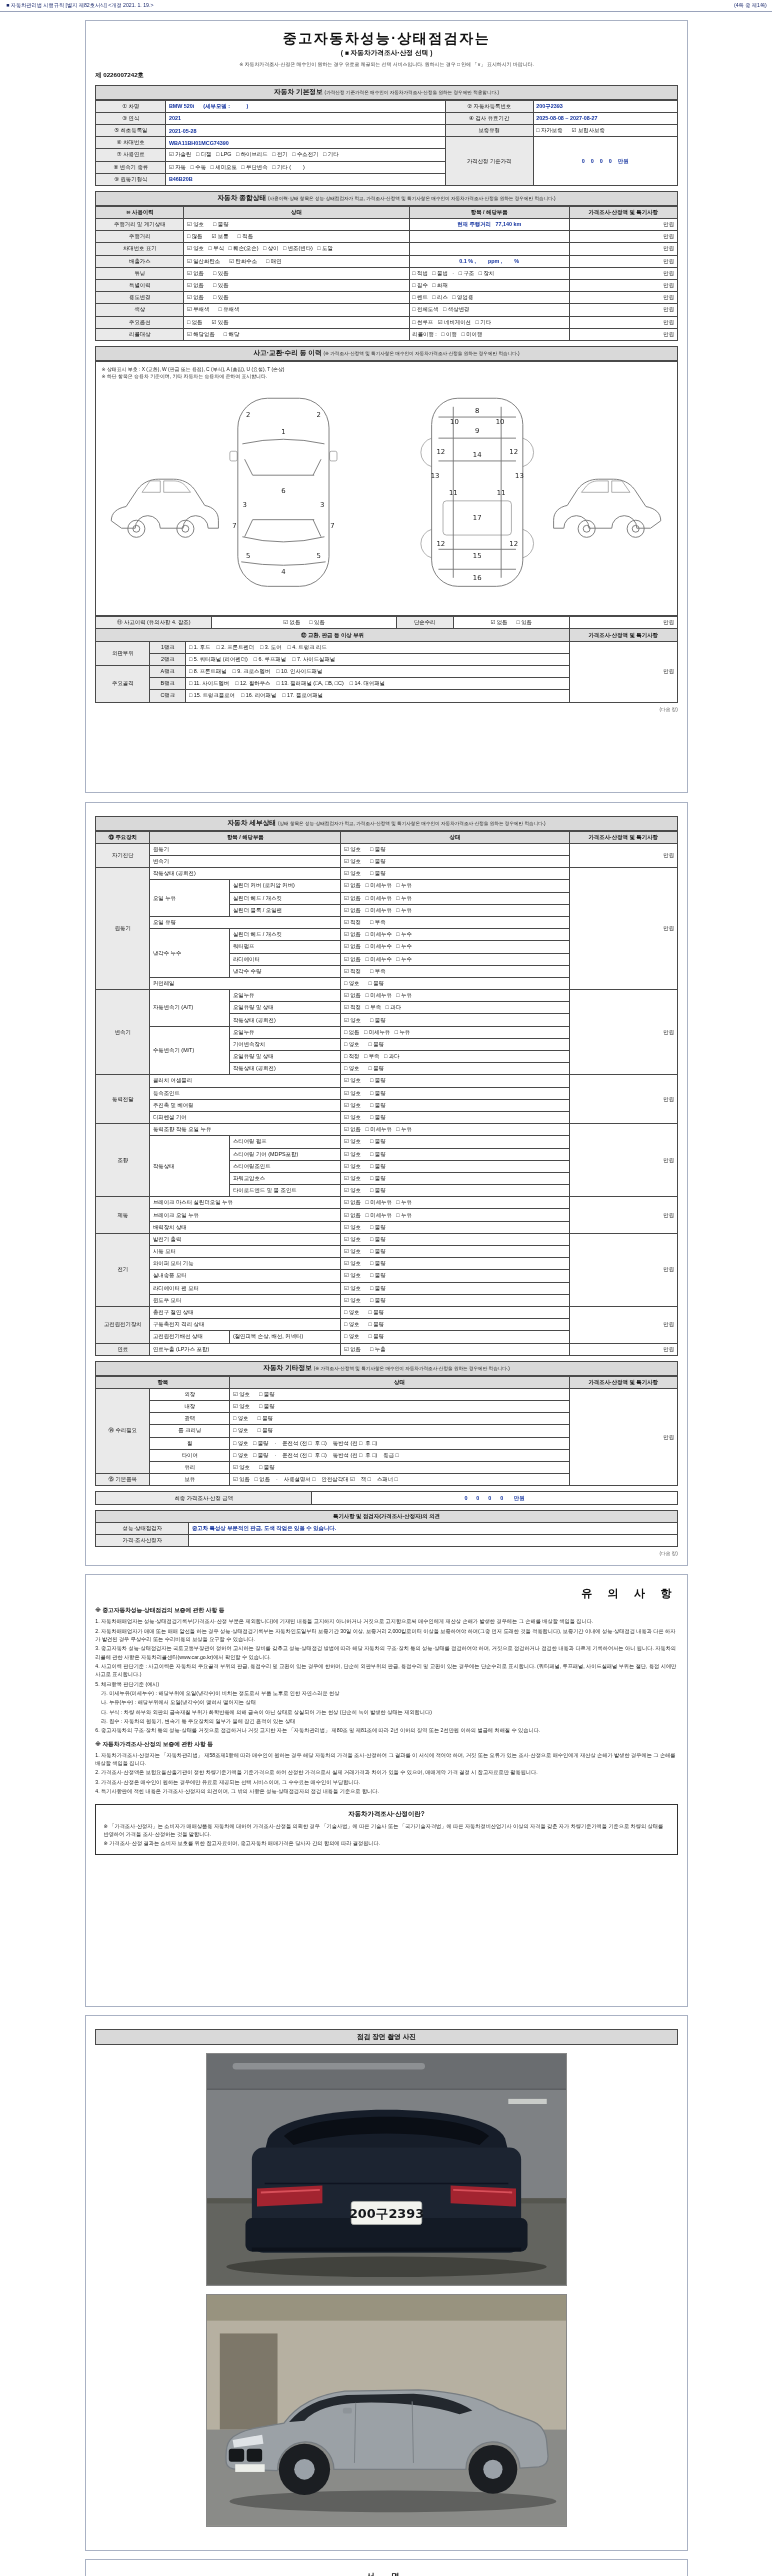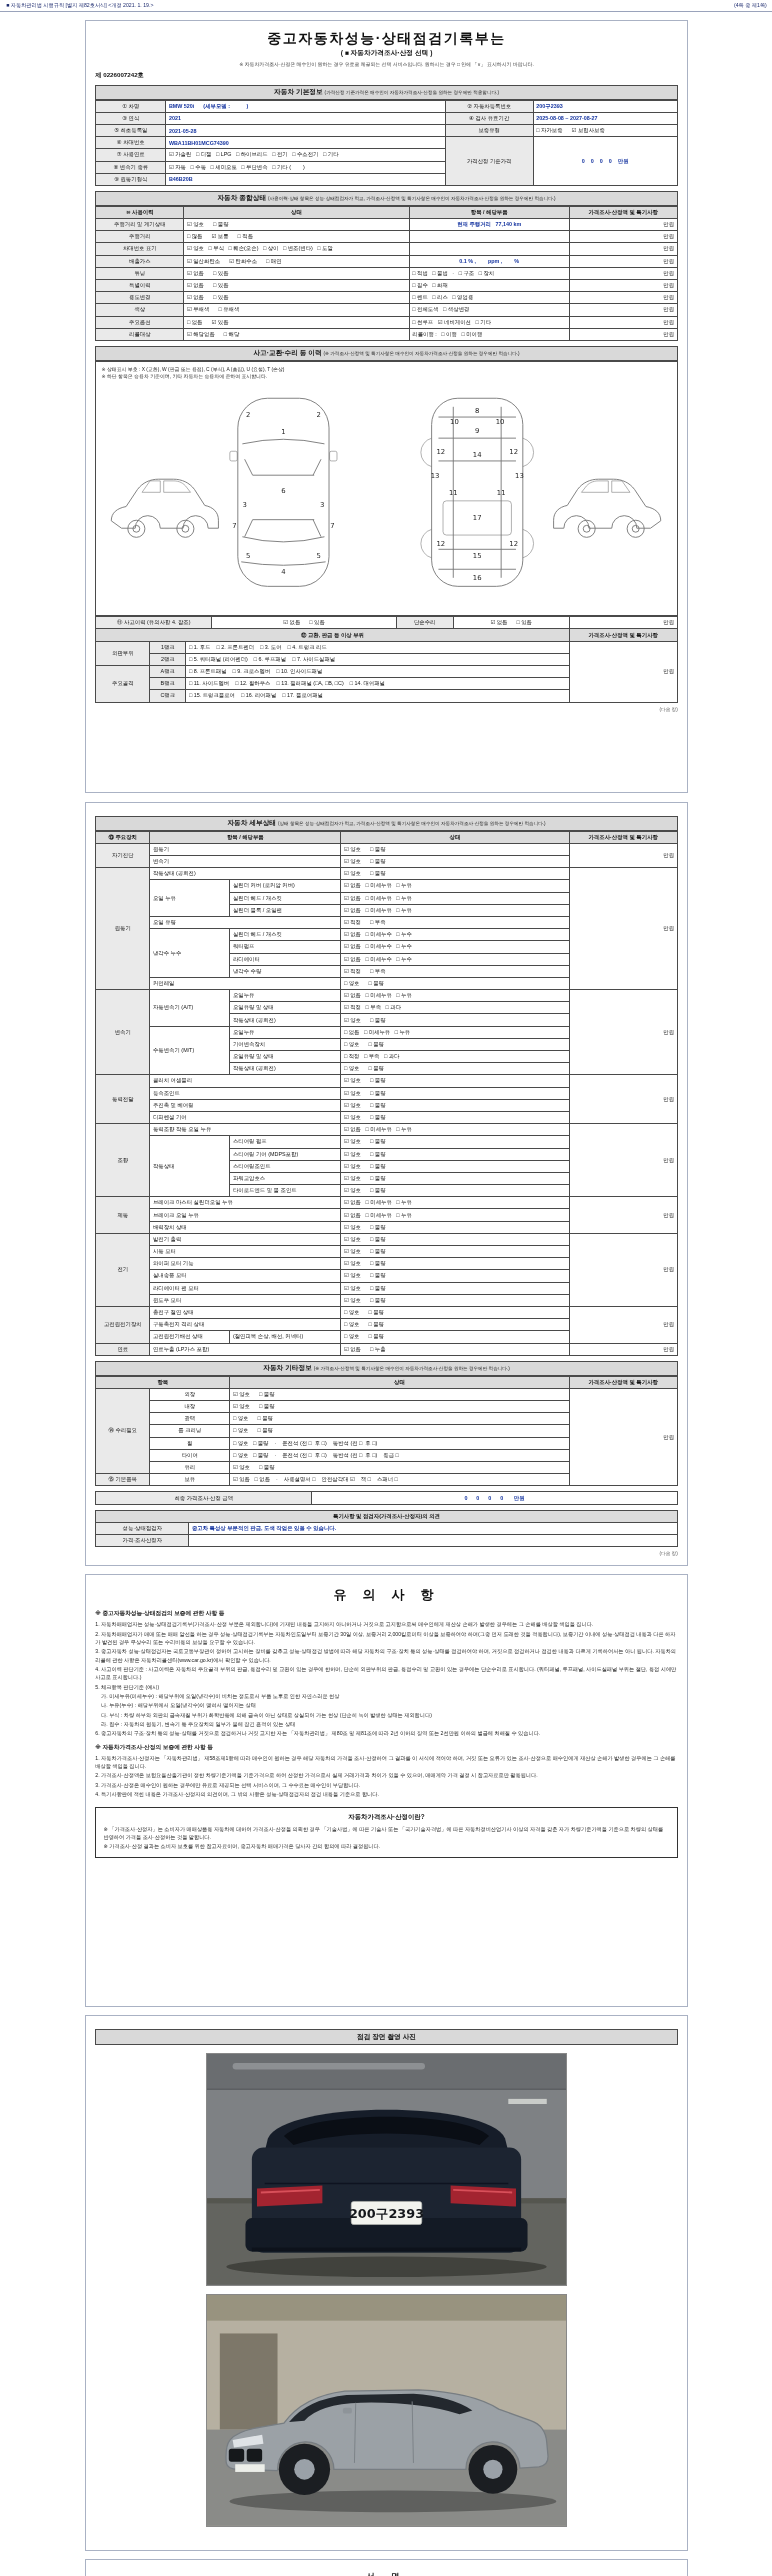--- a/index.html
+++ b/index.html
@@ -21,21 +21,21 @@
 td.hd{background:#dcdcdc;text-align:center;font-weight:bold}
 td.c{text-align:center}
 td.l{text-align:left}
 td.b{color:#1534a0;font-weight:bold}
 td.pr{text-align:right;color:#222}
 .diagram-box{border:0.5px solid #4a4a4a;margin-top:-0.5px;padding:4.1px 5.2px 2.1px}
 .tiny{font-size:4.9px;color:#222;line-height:1.55}
 svg.diagram{display:block;width:100%;height:auto;margin:3.1px auto 1px}
 svg text{font-size:12px;fill:#222;text-anchor:middle;font-family:"DejaVu Sans",sans-serif}
 .next{text-align:right;font-size:4.6px;color:#555;margin-top:4.1px}
-.notice-title{text-align:center;font-size:13px;font-weight:bold;letter-spacing:6.2px;margin:3.1px 0 5.2px}
+.notice-title{text-align:right;font-size:11px;font-weight:bold;letter-spacing:6.2px;margin:3.1px 0 5.2px}
 .notice-sub{font-size:5.7px;font-weight:bold;margin:6.2px 0 2.1px}
 .notice-line{font-size:5.2px;line-height:1.6;color:#1c1c1c;margin:1px 0;white-space:pre-wrap}
 .notice-box{border:1px solid #333;margin-top:8.2px;padding:5.2px 7.2px}
 .notice-box-title{text-align:center;font-weight:bold;font-size:6.4px;margin-bottom:3.1px}
 .photo-wrap{width:361px;margin:8.2px auto 0}
 .photo-wrap svg{display:block;width:100%;height:auto;border:0.5px solid #888;background:#777}
 .sign-title{text-align:center;font-size:8.2px;font-weight:bold;letter-spacing:7.2px;margin:2.1px 0 5.2px}
 .fee{text-align:right;font-size:7.2px;font-weight:bold;color:#1534a0;margin:3.1px 20.6px 5.2px 0}
 #p1{min-height:773px}
 #p2{min-height:752px}
@@ -48,21 +48,21 @@
 
 <div class="topbar">
   <span>■ 자동차관리법 시행규칙 [별지 제82호서식] &lt;개정 2021. 1. 19.&gt;</span>
   <span>(4쪽 중 제1쪽)</span>
 </div>
 
 <div class="doc">
 
   <div class="page" id="p1">
     <div class="hdr">
-      <div class="title">중고자동차성능·상태점검기록부는</div>
+      <div class="title">중고자동차성능·상태점검자는</div>
       <div class="subtitle">( ■ 자동차가격조사·산정 선택 )</div>
       <div class="hnote">※ 자동차가격조사·산정은 매수인이 원하는 경우 유료로 제공되는 선택 서비스입니다. 원하시는 경우 □ 안에 「∨」 표시하시기 바랍니다.</div>
       <span class="docno">제 0226007242호</span>
     </div>
 
     <div class="sec-head">
       <span>자동차 기본정보</span>
       <span class="sec-note">(가격산정 기준가격은 매수인이 자동차가격조사·산정을 원하는 경우에만 적용합니다.)</span>
     </div>
     <table class="form">

